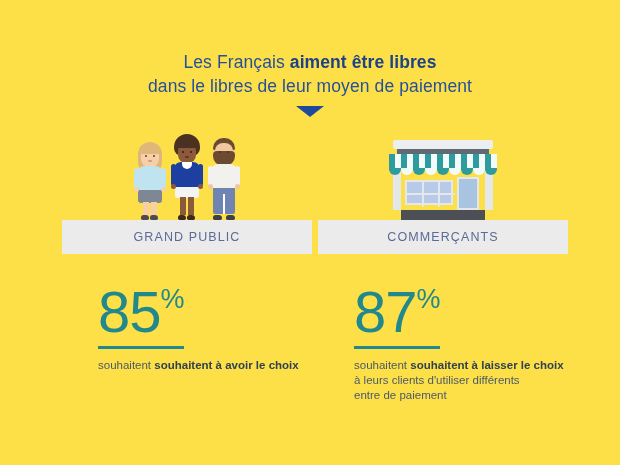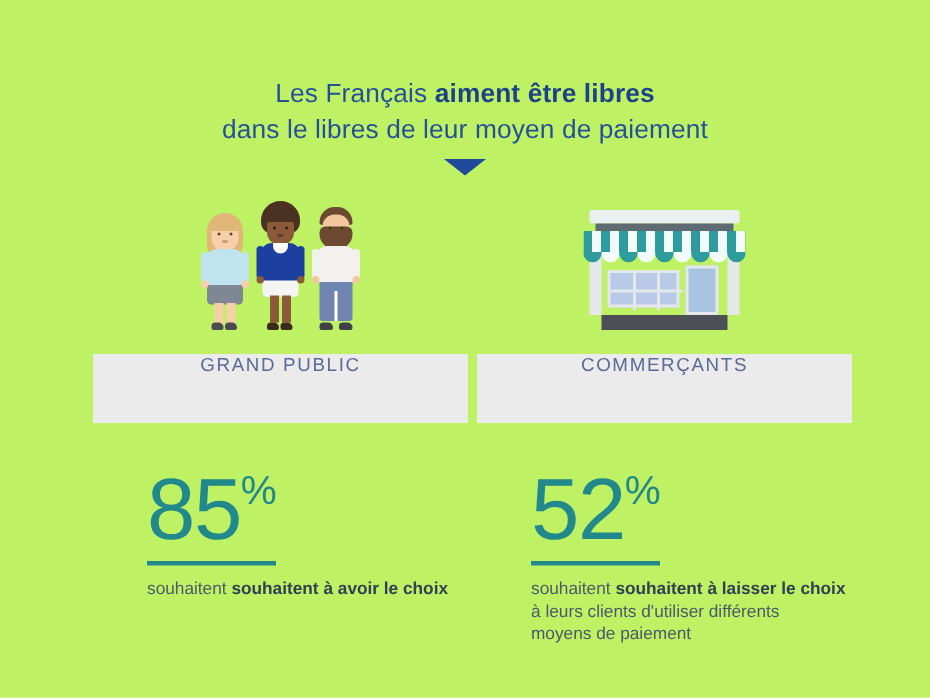--- a/index.html
+++ b/index.html
@@ -11,21 +11,21 @@
     width: 620px;
     height: 465px;
     overflow: hidden;
     font-family: "Liberation Sans", sans-serif;
     -webkit-font-smoothing: antialiased;
   }
   .canvas {
     position: relative;
     width: 620px;
     height: 465px;
-    background: #bef264;
+    background: #fde047;
   }
 
   
   .title-block {
     position: absolute;
     top: 50px;
     left: 0;
     width: 620px;
     text-align: center;
   }
@@ -59,25 +59,25 @@
 
   .art {
     height: 92px;
     display: flex;
     align-items: flex-end;
     justify-content: center;
   }
 
   
   .band {
-    margin-top: 16px;
-    height: 46px;
+    margin-top: 0;
+    height: 34px;
     background: #ebebeb;
     display: flex;
-    align-items: flex-start;
+    align-items: center;
     justify-content: center;
   }
   .band-label {
     color: #5b6a96;
     font-size: 12.5px;
     letter-spacing: 1.1px;
   }
 
   
   .stat {
@@ -317,24 +317,24 @@
         <div class="door"></div>
         <div class="base"></div>
       </div>
     </div>
 
     <div class="band">
       <span class="band-label">COMMERÇANTS</span>
     </div>
 
     <div class="stat">
-      <div class="stat-number"><span>52</span><span class="stat-pct">%</span></div>
+      <div class="stat-number"><span>87</span><span class="stat-pct">%</span></div>
       <div class="stat-rule"></div>
       <div class="stat-text">
         <span>souhaitent </span><span class="bold">souhaitent à laisser le choix</span><br>
         <span>à leurs clients d'utiliser différents</span><br>
-        <span>moyens de paiement</span>
+        <span>entre de paiement</span>
       </div>
     </div>
 
   </div>
 
 </div>
 
 </body></html>

